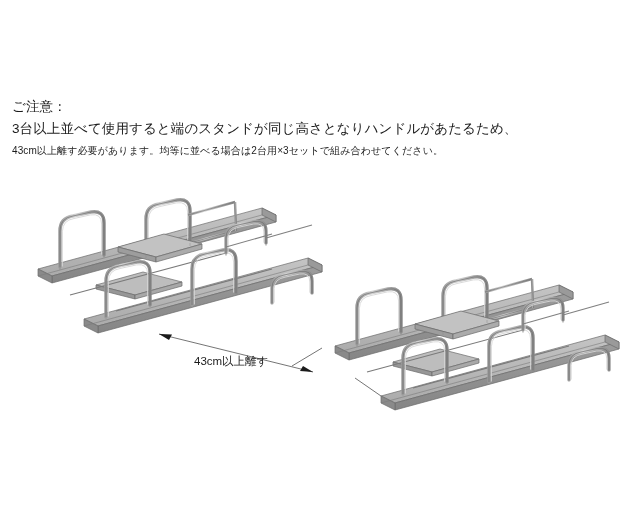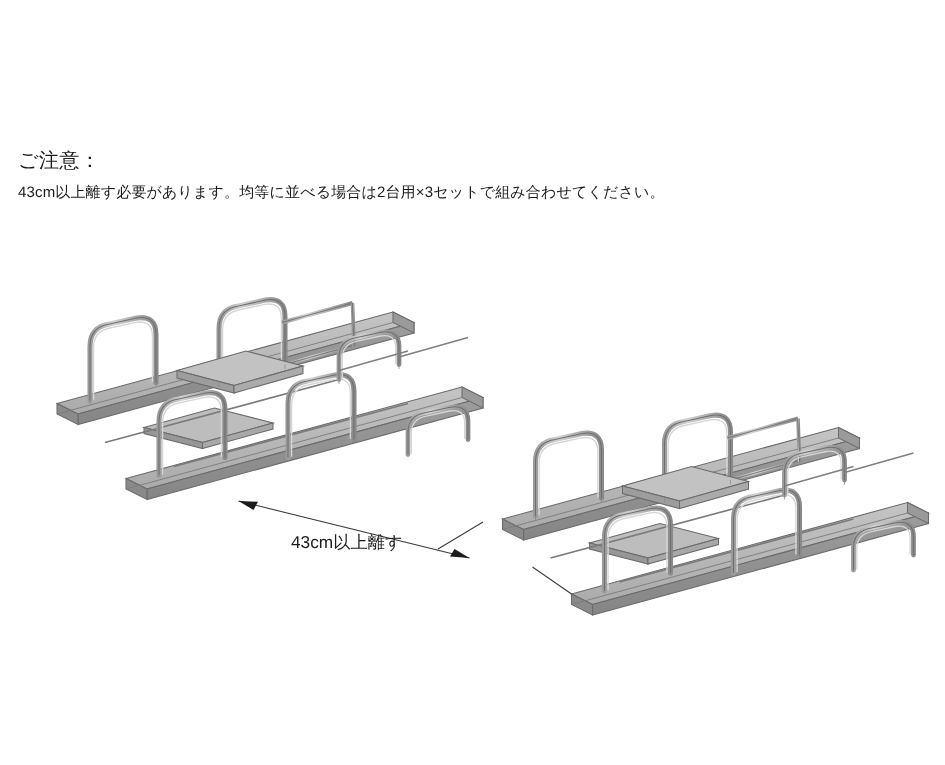--- a/index.html
+++ b/index.html
@@ -51,20 +51,21 @@
     font-family: "Liberation Sans", "DejaVu Sans", sans-serif;
   }
 </style>
 </head>
 <body>
 
 <div id="page">
 
   <div class="notice-block">
     <div class="notice-line l1">ご注意：</div>
+    <div class="notice-line l2">3台以上並べて使用すると端のスタンドが同じ高さとなりハンドルがあたるため、</div>
     <div class="notice-line l3">43cm以上離す必要があります。均等に並べる場合は2台用×3セットで組み合わせてください。</div>
   </div>
 
   <svg id="diagram" viewBox="0 0 630 265">
     <defs>
 
       <linearGradient id="tubeGrad" x1="0" y1="0" x2="1" y2="0">
         <stop offset="0%" stop-color="#9a9a9a"></stop>
         <stop offset="35%" stop-color="#d2d2d2"></stop>
         <stop offset="70%" stop-color="#a8a8a8"></stop>

